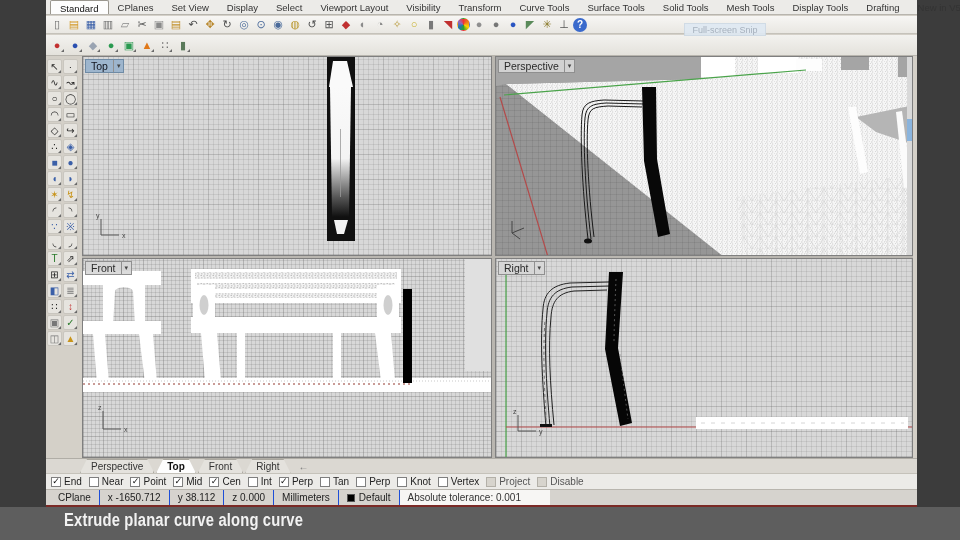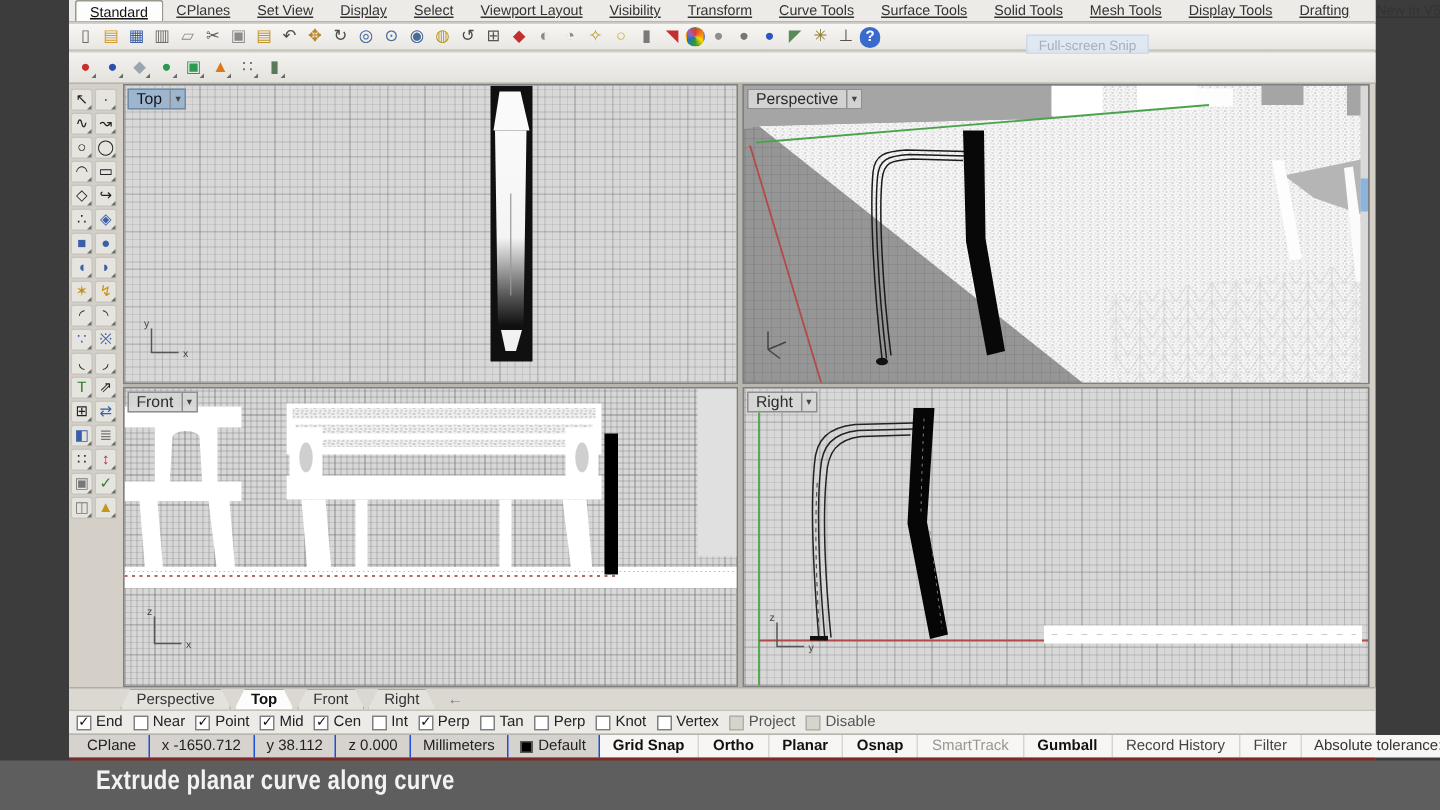--- a/index.html
+++ b/index.html
@@ -7,21 +7,21 @@
   body { font-family:"Liberation Sans", sans-serif; }
   .stage { position:relative; width:960px; height:540px; background:#5e5e5e; overflow:hidden; }
   .strip { position:absolute; top:0; height:507px; background:#3c3c3c; }
   .strip.left { left:0; width:46px; }
   .strip.right { left:917px; width:43px; }
   .rhino-window { position:absolute; left:46px; top:0; width:871px; height:505px; background:#d4d0c8; }
   .maroon-line { position:absolute; left:46px; top:505px; width:871px; height:2px; background:#7b2a26; }
 
   
   .menubar { position:absolute; left:0; top:0; width:100%; height:15px; background:#ecebe8; border-bottom:1px solid #b8b5ae; display:flex; align-items:stretch; padding-left:4px; font-size:9.5px; color:#333; }
-  .mtab { padding:1px 9px 0 9px; display:flex; align-items:center; white-space:nowrap; cursor:default;text-decoration:underline; }
+  .mtab { padding:1px 9px 0 9px; display:flex; align-items:center; white-space:nowrap; cursor:default; }
   .mtab.active { background:#fdfdfd; border:1px solid #9a978f; border-bottom:none; border-radius:2px 2px 0 0; color:#111; }
   .tabsep { width:8px; background:linear-gradient(to top right, transparent 46%, #a9a59c 46%, #a9a59c 54%, transparent 54%); margin:2px 0; }
 
   
   .toolbar1 { position:absolute; left:0; top:16px; width:100%; height:18px; background:linear-gradient(#f7f6f4,#e9e7e2); border-bottom:1px solid #c5c2ba; display:flex; align-items:center; padding-left:3px; gap:1px; }
   .toolbar2 { position:absolute; left:0; top:35px; width:100%; height:21px; background:linear-gradient(#f3f2ef,#e4e2dc); border-bottom:1px solid #b8b5ae; display:flex; align-items:center; padding-left:3px; gap:2px; }
   .ticon { position:relative; width:16px; height:15px; display:inline-flex; align-items:center; justify-content:center; border:1px solid transparent; border-radius:2px; background:transparent; }
   .ticon .g { font-size:11px; line-height:1; }
   .ticon.round { border-radius:50%; width:14px; height:14px; }
   .ticon.round .g { font-size:10px; font-weight:bold; }
@@ -573,29 +573,19 @@
     <div class="statusbar">
       <div class="sbcell first">CPlane</div>
       <div class="sbcell">x -1650.712</div>
       <div class="sbcell">y 38.112</div>
       <div class="sbcell">z 0.000</div>
       <div class="sbcell">Millimeters</div>
       <div class="sbcell">
         <span class="swatch"></span>
         <span>Default</span>
       </div>
-      <div class="sb-toggles" id="sb-toggles">
-          <div class="sbtog on">Grid Snap</div>
-          <div class="sbtog on">Ortho</div>
-          <div class="sbtog on">Planar</div>
-          <div class="sbtog on">Osnap</div>
-          <div class="sbtog off">SmartTrack</div>
-          <div class="sbtog on">Gumball</div>
-          <div class="sbtog neutral">Record History</div>
-          <div class="sbtog neutral">Filter</div>
-        </div>
       <div class="sbtol">Absolute tolerance: 0.001</div>
     </div>
   </div>
 
   <div class="maroon-line"></div>
   <div class="caption">Extrude planar curve along curve</div>
 </div>
 
 </body></html>

